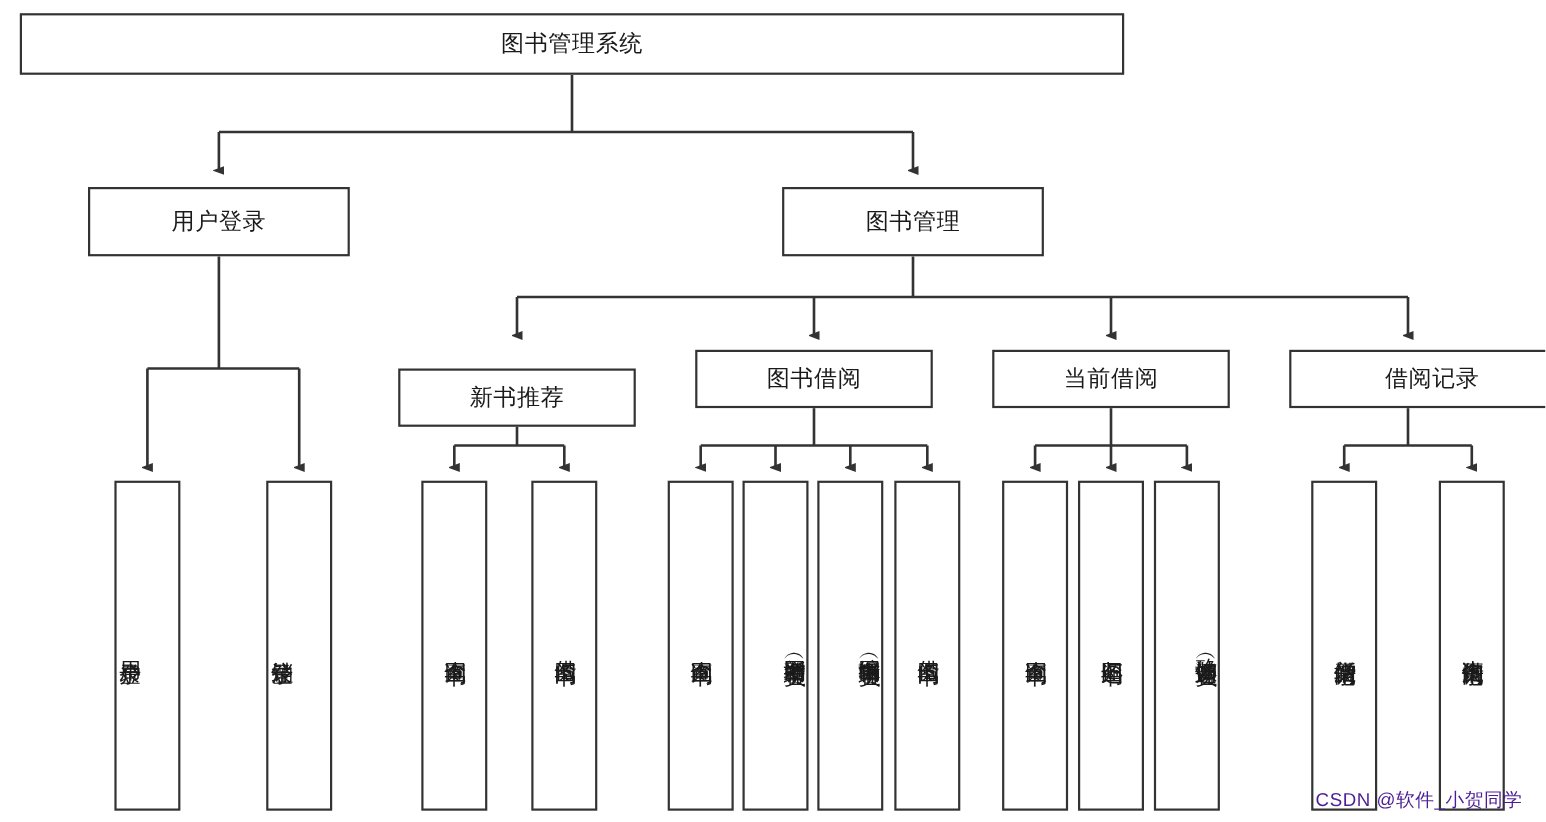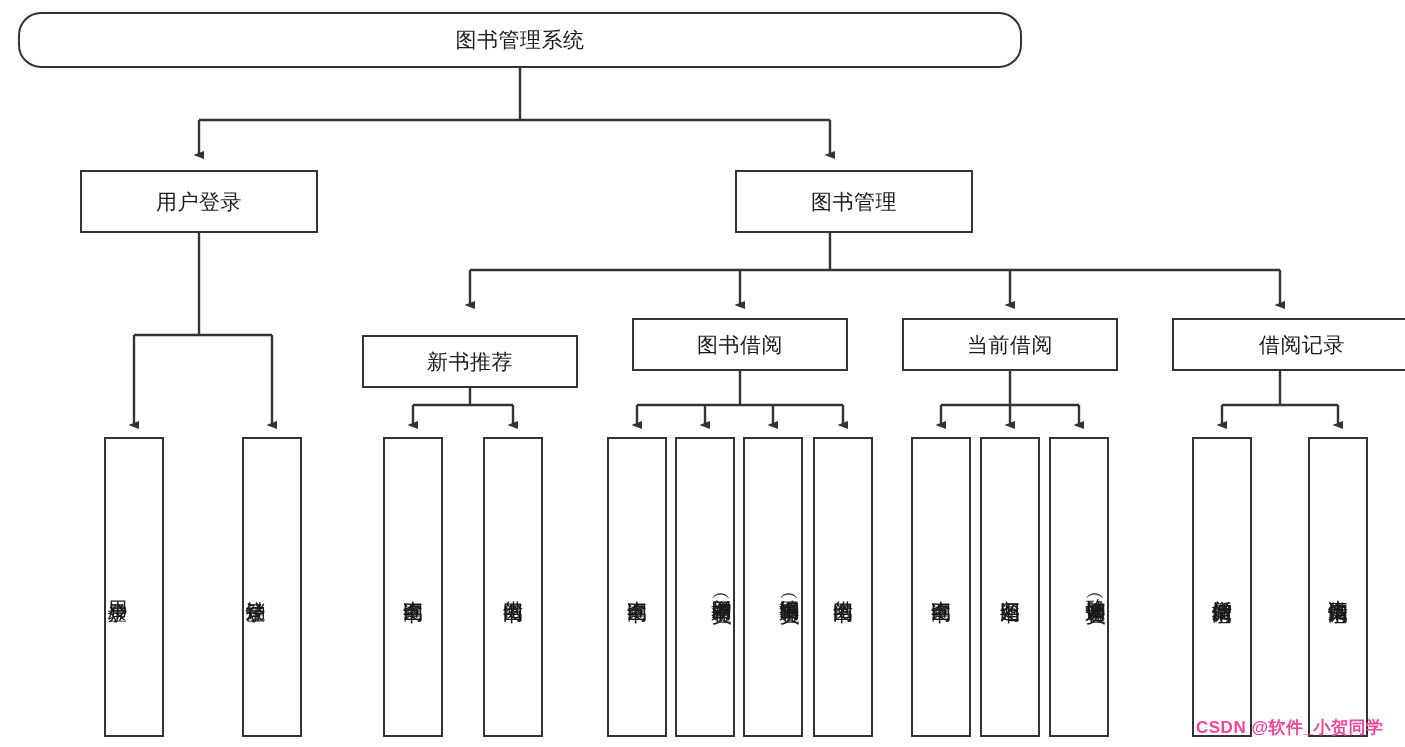--- a/index.html
+++ b/index.html
@@ -57,25 +57,24 @@
   .node.vert.anchor-middle {
     align-items: center;
   }
   .node-label {
     display: block;
     white-space: pre-line;
     text-align: center;
   }
   .watermark {
     position: absolute;
-    color: #ec4899;
+    color: #4c1d95;
     font-size: 17px;
     white-space: nowrap;
     letter-spacing: 0.5px;
-    font-weight: bold;
   }
 </style>
 </head>
 <body>
 
 <div id="canvas">
 
   <svg class="connectors" viewBox="0 0 1405 747" xmlns="http://www.w3.org/2000/svg">
     <defs>
       <marker id="arrow" markerWidth="10" markerHeight="10" refX="4" refY="5" orient="auto" markerUnits="userSpaceOnUse">
@@ -131,28 +130,28 @@
     </g>
 
     <g stroke="#333333" stroke-width="2.4" fill="none">
       <path d="M1280,371 L1280,405"></path>
       <path d="M1222,405 L1338,405"></path>
       <path d="M1222,405 L1222,425" marker-end="url(#arrow)"></path>
       <path d="M1338,405 L1338,425" marker-end="url(#arrow)"></path>
     </g>
   </svg>
 
-  <div class="node horiz" style="left:18px; top:12px; width:1004px; height:56px;border-radius:23px;">
+  <div class="node horiz" style="left:18px; top:12px; width:1004px; height:56px;">
     <span class="node-label">图书管理系统</span>
   </div>
 
   <div class="node horiz" style="left:80px; top:170px; width:238px; height:63px;">
     <span class="node-label">用户登录</span>
   </div>
-  <div class="node horiz" style="left:711px; top:170px; width:238px; height:63px;margin-left:24px;">
+  <div class="node horiz" style="left:711px; top:170px; width:238px; height:63px;">
     <span class="node-label">图书管理</span>
   </div>
 
   <div class="node horiz" style="left:362px; top:318px; width:216px; height:53px;margin-top:17px;">
     <span class="node-label">新书推荐</span>
   </div>
   <div class="node horiz" style="left:902px; top:318px; width:216px; height:53px;">
     <span class="node-label">当前借阅</span>
   </div>
   <div class="node horiz" style="left:632px; top:318px; width:216px; height:53px;">

